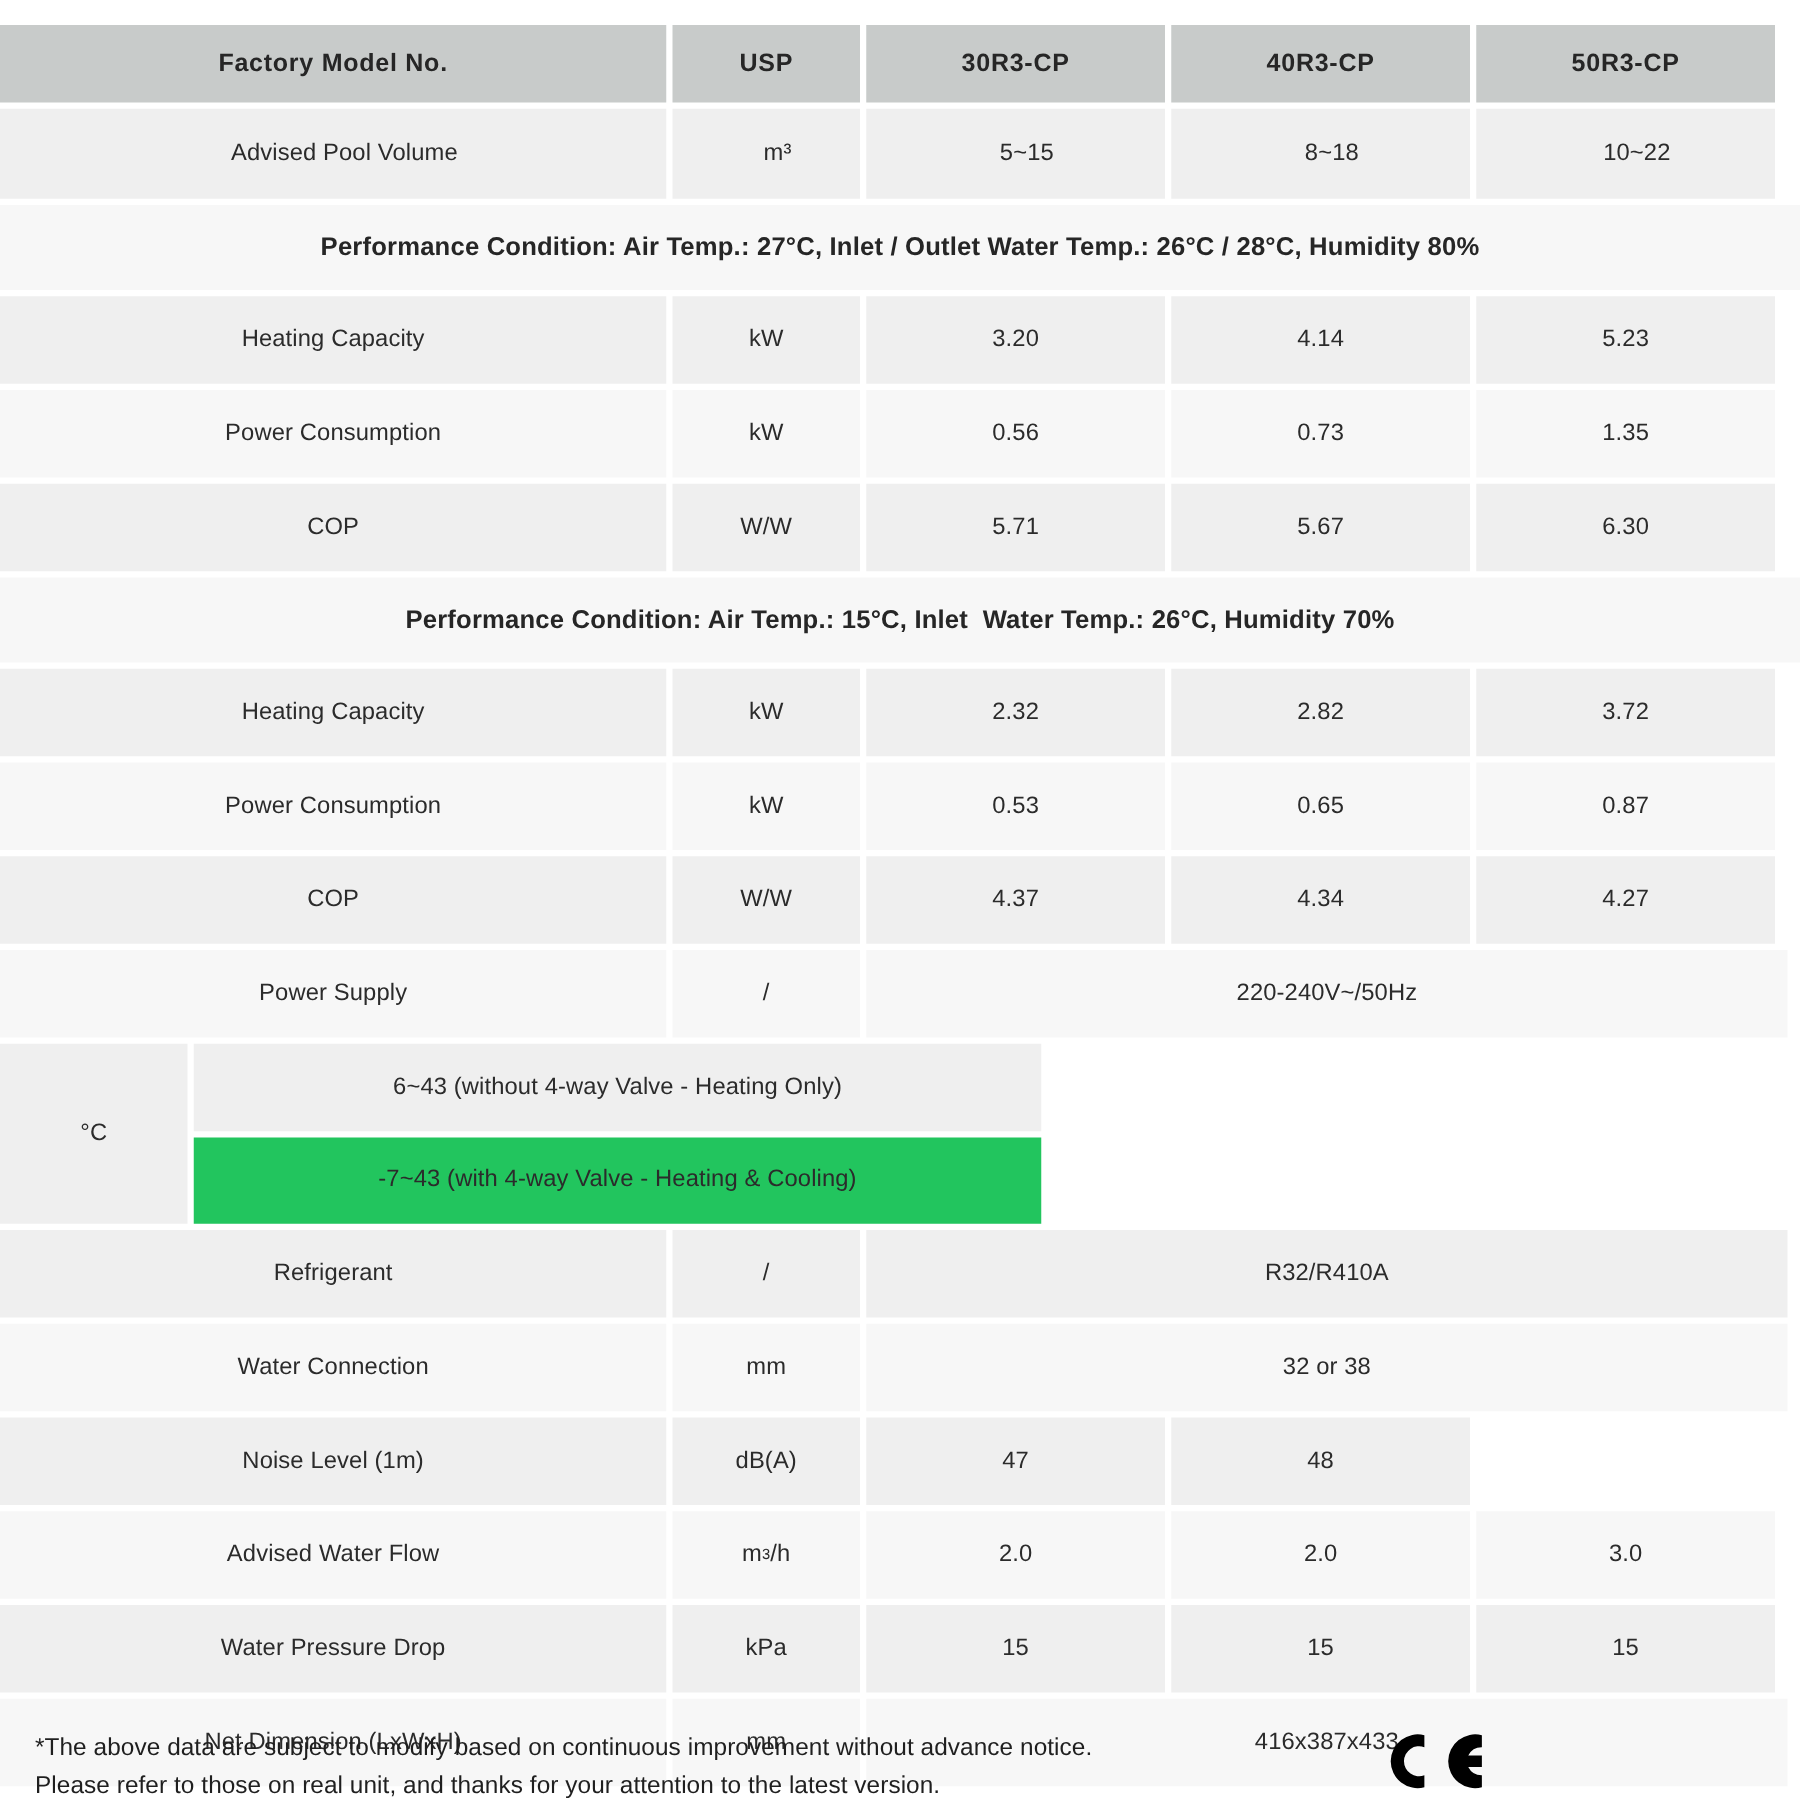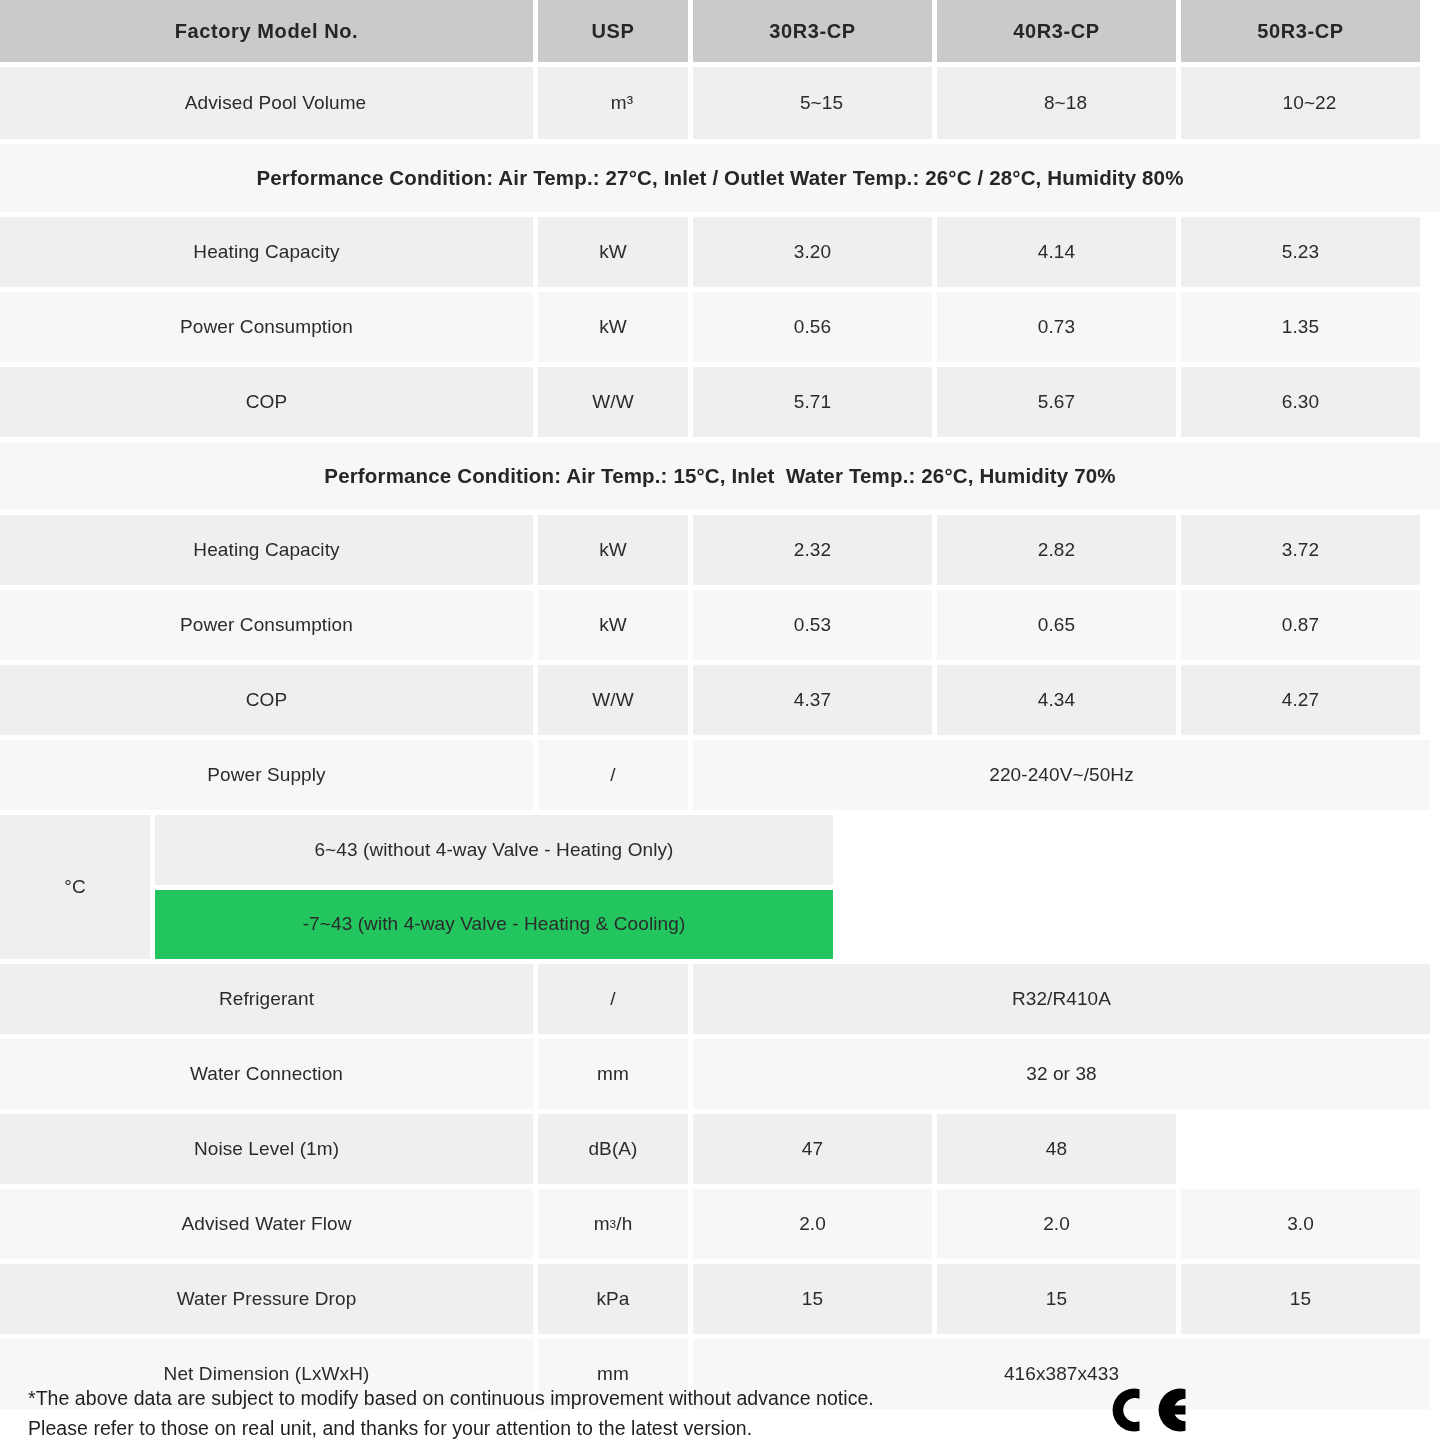--- a/index.html
+++ b/index.html
@@ -49,20 +49,21 @@
   
   .row.header { margin-bottom: 5px; }
   .row.header .cell {
     background: #c8cbca;
     font-weight: bold;
     font-size: 20px;
     letter-spacing: .6px;
     color: #262626;
     height: 62px;
     min-height: 62px;
+    margin-top: 20px;
   }
 
   
   .banner {
     width: 1440px;
     background: #f7f7f7;
     display: flex;
     align-items: center;
     justify-content: center;
     height: 68px;

